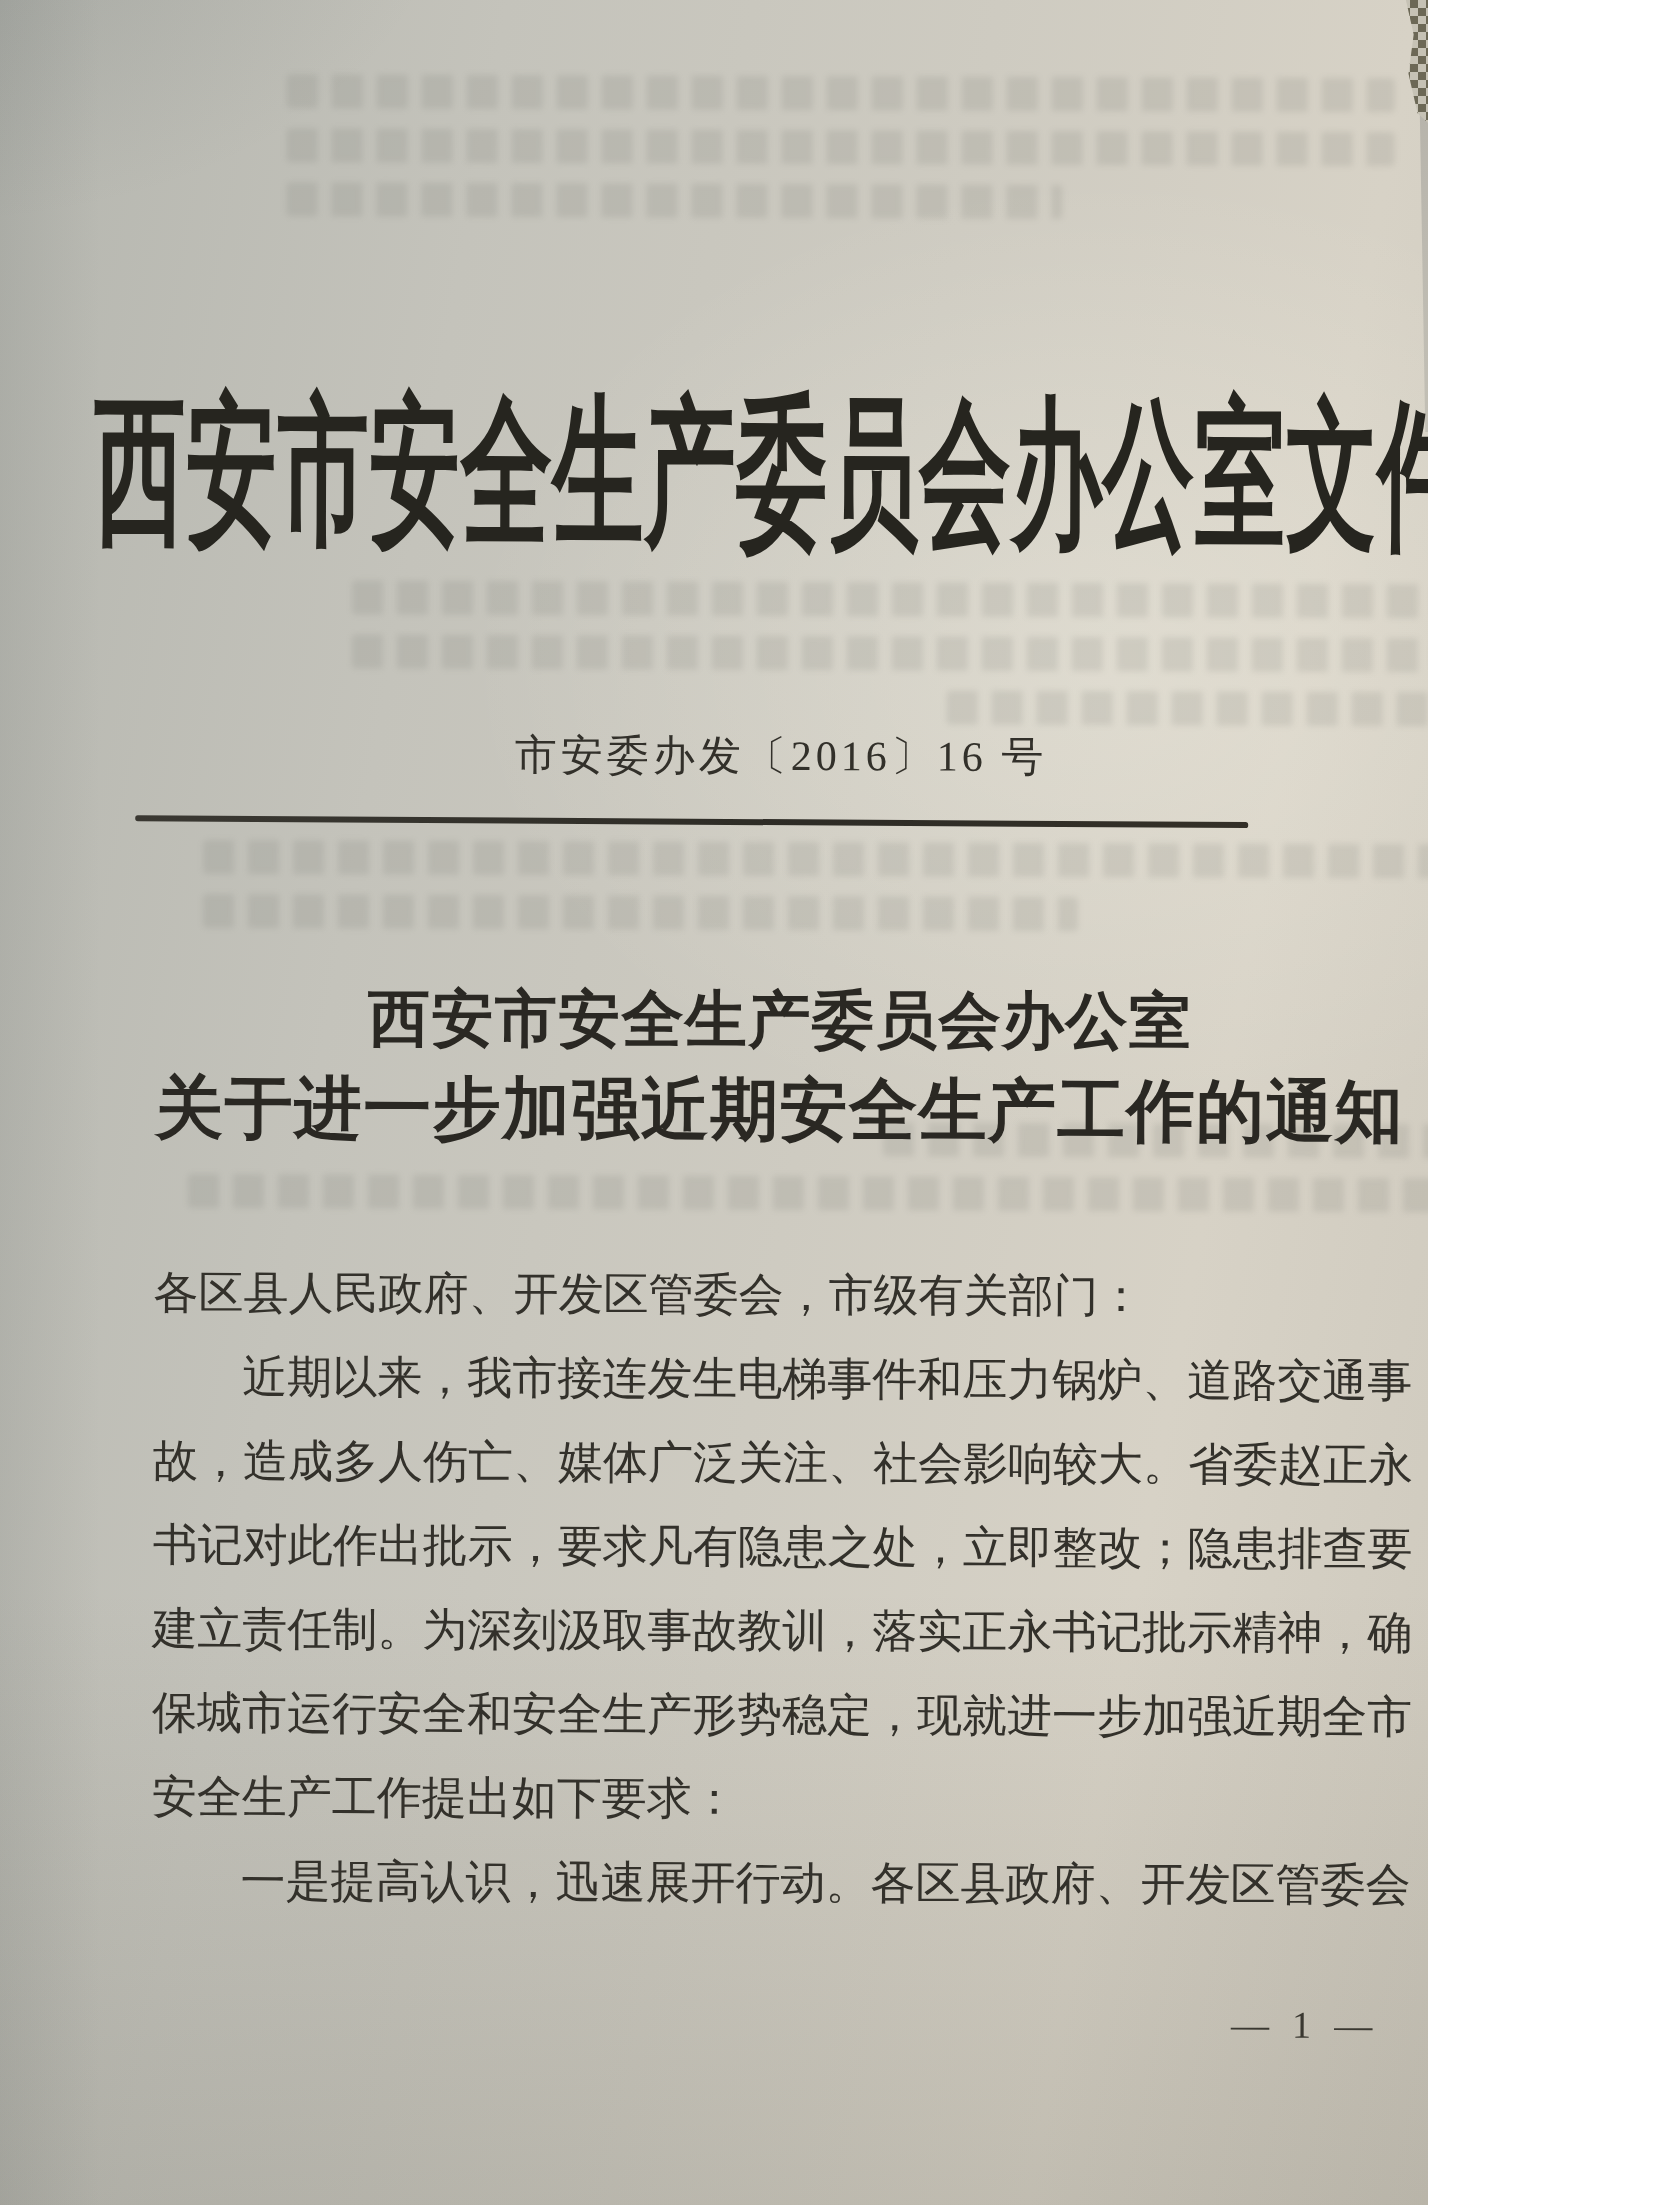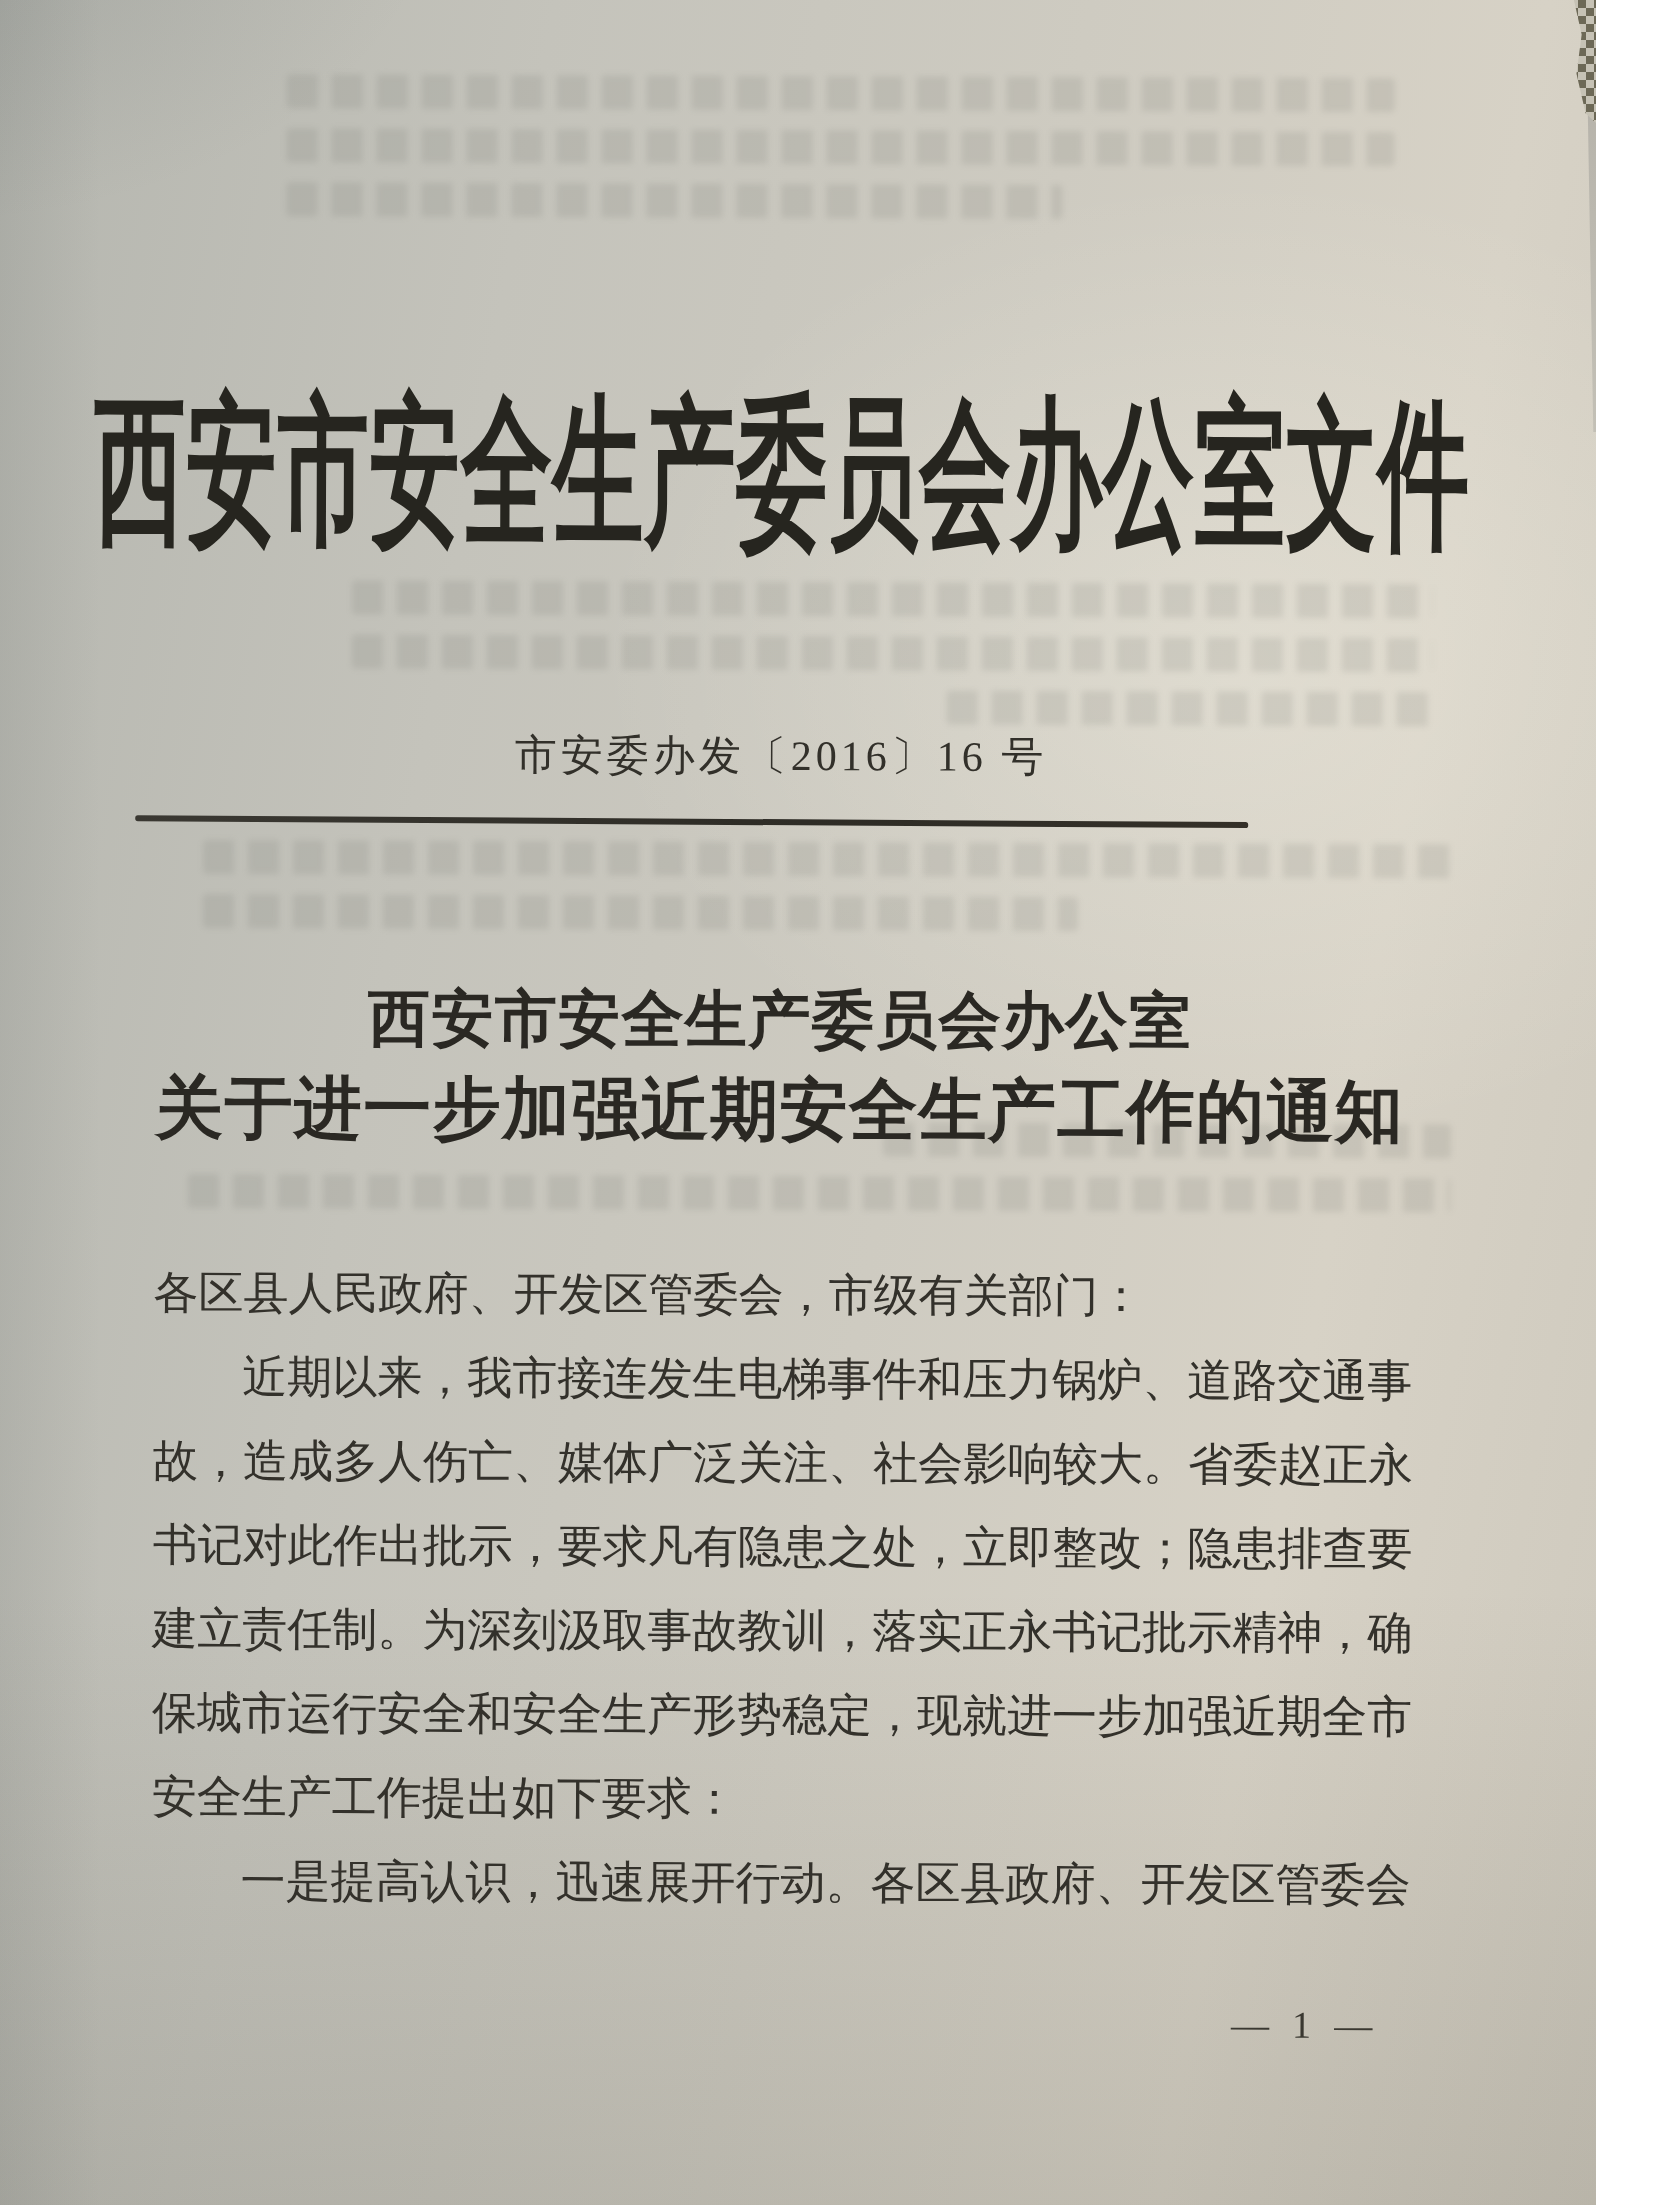--- a/index.html
+++ b/index.html
@@ -1,21 +1,21 @@
 <!DOCTYPE html>
 <html style="font-size:10.8px"><head>
 <meta charset="utf-8">
 <style>
   html,body{margin:0;padding:0;}
   body{
     width:1654px;height:2205px;overflow:hidden;
     font-family:"Liberation Serif","DejaVu Serif",serif;
   }
   .photo{
-    position:relative;width:1596px;height:2205px;overflow:hidden;
+    position:relative;width:1428px;height:2205px;overflow:hidden;
     background:
       radial-gradient(1081px 811px at 78% 30%, rgba(255,252,240,0.28), rgba(255,252,240,0) 60%),
       radial-gradient(946px 608px at -5% -5%, rgba(86,94,96,0.18), rgba(86,94,96,0) 55%),
       linear-gradient(180deg, rgba(0,0,0,0) 72%, rgba(56,56,46,0.14) 100%),
       linear-gradient(100deg, #b5b6af 0%, #c4c3bb 28%, #cecbc1 55%, #d7d2c6 78%, #cec9bd 100%);
   }
   .content{
     position:absolute;left:0;top:0;width:1561px;height:2205px;
     transform:rotate(0.2deg);transform-origin:50% 40%;
     color:#2b2a26;

